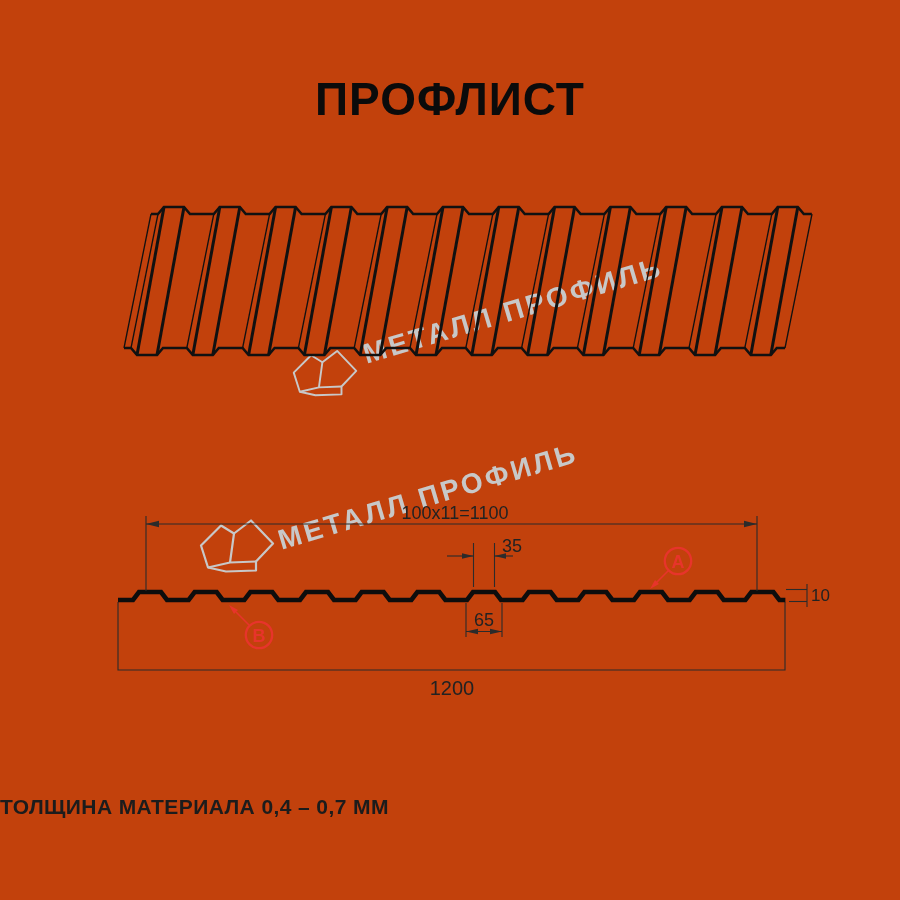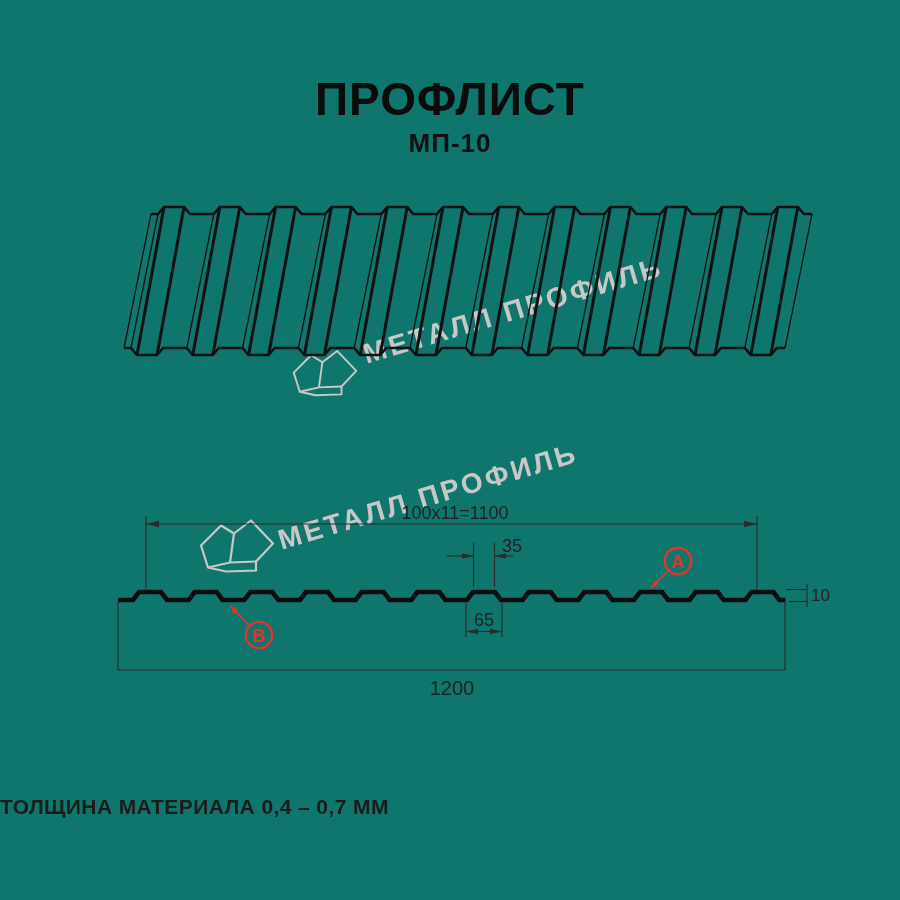--- a/index.html
+++ b/index.html
@@ -1,16 +1,16 @@
 <!DOCTYPE html>
 <html><head>
 <meta charset="utf-8">
 <style>
   html,body{margin:0;padding:0;background:#fff;}
-  .page{position:relative;width:900px;height:900px;background:#0f766e;overflow:hidden;
+  .page{position:relative;width:900px;height:900px;background:#c2410c;overflow:hidden;
         font-family:"Liberation Sans",sans-serif;}
   .title{position:absolute;left:0;top:72px;width:900px;text-align:center;
          font-size:46px;font-weight:700;letter-spacing:1px;color:#0b0b0b;}
   .subtitle{position:absolute;left:0;top:128px;width:900px;text-align:center;
          font-size:26px;font-weight:600;letter-spacing:1px;color:#111;}
   .footer{position:absolute;left:0;top:795px;width:900px;text-align:left;
          font-size:21px;font-weight:600;letter-spacing:0.4px;color:#1c1c1c;}
   .wm{position:absolute;z-index:1;}
   .wm-text{position:absolute;white-space:nowrap;font-weight:700;font-size:28px;
          letter-spacing:3px;color:#c8c8c8;transform:rotate(-16.5deg);transform-origin:left center;}
@@ -30,21 +30,20 @@
   .redletter{font-family:"Liberation Sans",sans-serif;font-size:18px;font-weight:700;
              fill:#e7342b;text-anchor:middle;}
   .wm-logo-line{stroke:#c8c8c8;stroke-width:2.2;fill:none;stroke-linejoin:round;}
 </style>
 </head>
 <body>
 
 <div class="page">
 
   <div class="title">ПРОФЛИСТ</div>
-  <div class="subtitle">МП-10</div>
 
   <div class="wm" style="left:292px;top:347px;">
     <svg width="66" height="53" viewBox="0 0 76 54">
       <path class="wm-logo-line" d="M2,26 L22,6 L35,14 L52,1 L74,24 L57,42 L57,51 L27,52 L9,48 Z"></path>
       <path class="wm-logo-line" d="M35,14 L31,43 L57,42 M9,48 L31,43"></path>
     </svg>
     <div class="wm-text" style="left:72px;top:-8px;">МЕТАЛЛ ПРОФИЛЬ</div>
   </div>
 
   <div class="wm" style="left:199px;top:519px;">

